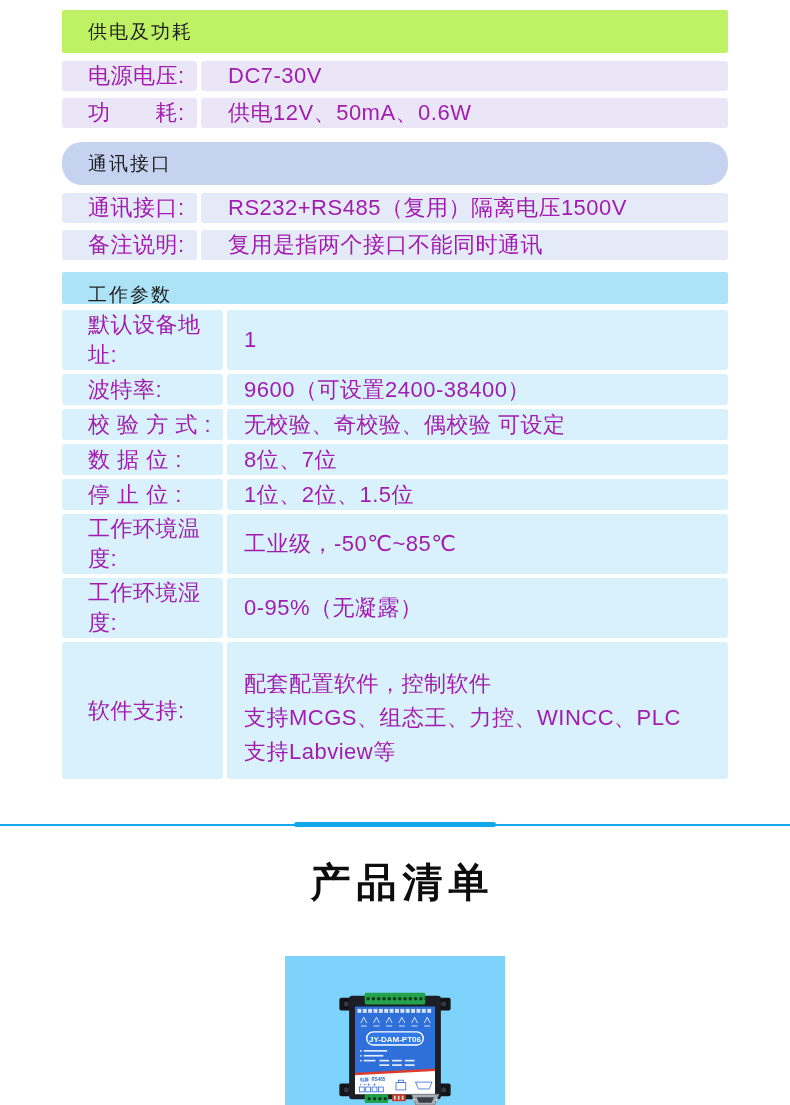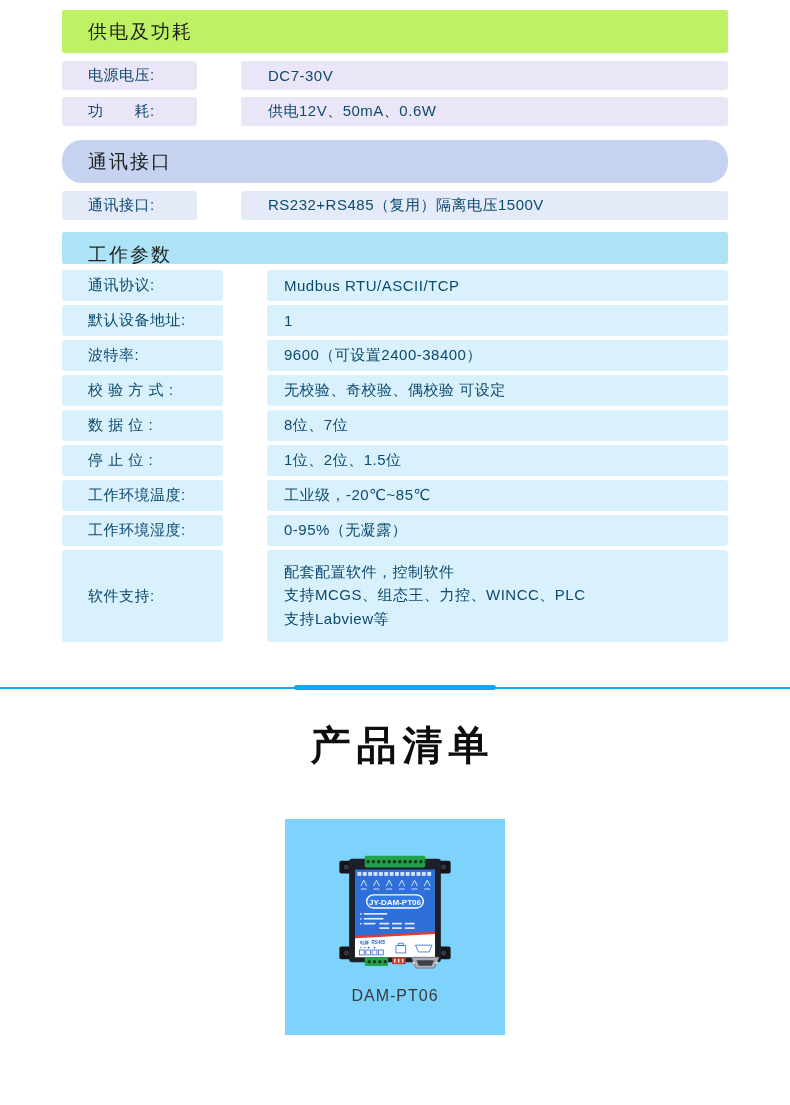--- a/index.html
+++ b/index.html
@@ -10,41 +10,41 @@
   }
   .spec{margin:10px 62px 0 62px;width:666px;}
   .sec{margin:0;}
   .sec-header{
     height:43px;line-height:43px;padding-left:26px;border-radius:2px;
     font-size:19px;letter-spacing:2px;color:#1f1f1f;font-weight:500;
     margin-bottom:8px;
   }
   .row{display:flex;margin-bottom:7px;}
   .cell{border-radius:3px;display:flex;align-items:center;
-    font-size:15px;color:#0c4a6e;letter-spacing:0.5px;}
+    font-size:22px;color:#a21caf;letter-spacing:0.5px;}
   .cell.label{width:135px;flex:0 0 135px;margin-right:4px;padding-left:26px;box-sizing:border-box;}
-  .cell.value{flex:1;padding-left:27px;margin-left:40px;}
+  .cell.value{flex:1;padding-left:27px;}
   .row{min-height:29px;}
   
   .sec1 .sec-header{background:#bef264;}
   .sec1 .cell{background:#eae6f7;}
   
   .sec2{margin-top:14px;}
   .sec2 .sec-header{background:#c5d2f0;border-radius:20px;}
   .sec2 .cell{background:#e5eaf9;}
   
   .sec3{margin-top:12px;}
   .sec3 .sec-header{background:#ade3f7;height:32px;line-height:45px;margin-bottom:6px;}
   .sec3 .cell{background:#d8f1fc;}
   .sec3 .row{min-height:31px;margin-bottom:4px;}
   .sec3 .cell.label{width:161px;flex:0 0 161px;}
   .sec3 .cell.value{padding-left:17px;}
   .row.multiline{min-height:92px;}
   .row.multiline .cell{align-items:center;}
-  .row.multiline .cell.value{display:block;padding-top:10px;padding-bottom:10px;}
+  .row.multiline .cell.value{display:block;padding-top:25px;padding-bottom:10px;}
   .row.multiline .cell.value span{display:block;line-height:1.55;}
   
   .divider{position:relative;width:790px;height:6px;margin-top:43px;}
   .divider .thin{position:absolute;left:0;top:2px;width:100%;height:2px;background:#14a9ec;}
   .divider .thick{position:absolute;left:294px;top:0px;width:202px;height:5px;border-radius:2.5px;background:#12a7ea;}
   
   .product-title{
     margin:27px 0 0 0;text-align:center;font-size:40px;font-weight:700;
     letter-spacing:6px;color:#0d0d0d;padding-left:15px;
   }
@@ -74,30 +74,30 @@
       <div class="cell value">供电12V、50mA、0.6W</div>
     </div>
   </div>
 
   <div class="sec sec2">
     <div class="sec-header">通讯接口</div>
     <div class="row">
       <div class="cell label">通讯接口:</div>
       <div class="cell value">RS232+RS485（复用）隔离电压1500V</div>
     </div>
+    <div class="row">
+      <div class="cell label">备注说明:</div>
+      <div class="cell value">复用是指两个接口不能同时通讯</div>
+    </div>
   </div>
 
   <div class="sec sec3">
     <div class="sec-header">工作参数</div>
 
     <div class="row">
-      <div class="cell label">通讯协议:</div>
-      <div class="cell value">Mudbus RTU/ASCII/TCP</div>
-    </div>
-    <div class="row">
       <div class="cell label">默认设备地址:</div>
       <div class="cell value">1</div>
     </div>
     <div class="row">
       <div class="cell label">波特率:</div>
       <div class="cell value">9600（可设置2400-38400）</div>
     </div>
     <div class="row">
       <div class="cell label">校 验 方 式 :</div>
       <div class="cell value">无校验、奇校验、偶校验 可设定</div>
@@ -105,21 +105,21 @@
     <div class="row">
       <div class="cell label">数 据 位 :</div>
       <div class="cell value">8位、7位</div>
     </div>
     <div class="row">
       <div class="cell label">停 止 位 :</div>
       <div class="cell value">1位、2位、1.5位</div>
     </div>
     <div class="row">
       <div class="cell label">工作环境温度:</div>
-      <div class="cell value">工业级，-20℃~85℃</div>
+      <div class="cell value">工业级，-50℃~85℃</div>
     </div>
     <div class="row">
       <div class="cell label">工作环境湿度:</div>
       <div class="cell value">0-95%（无凝露）</div>
     </div>
     <div class="row multiline">
       <div class="cell label">软件支持:</div>
       <div class="cell value">
         <span>配套配置软件，控制软件</span>
         <span>支持MCGS、组态王、力控、WINCC、PLC</span>

